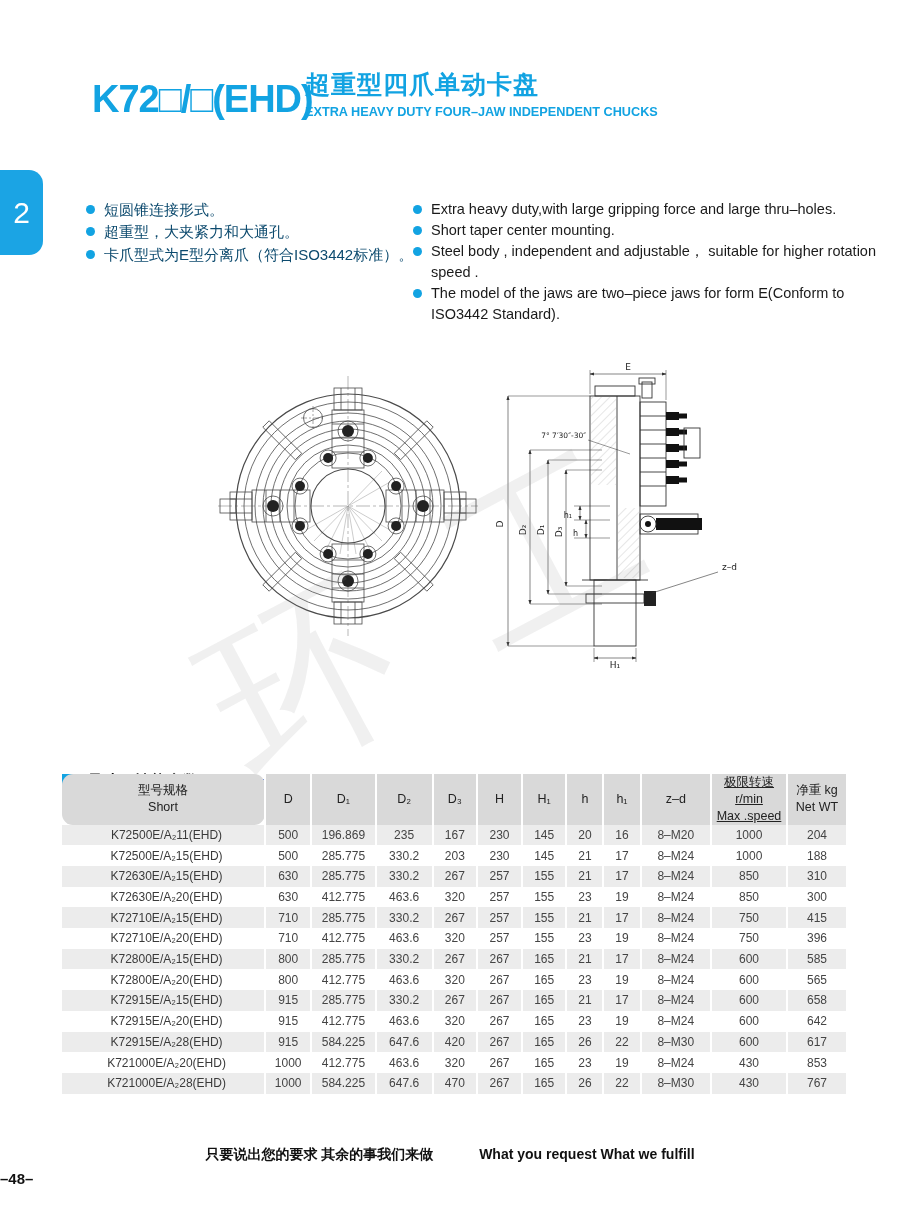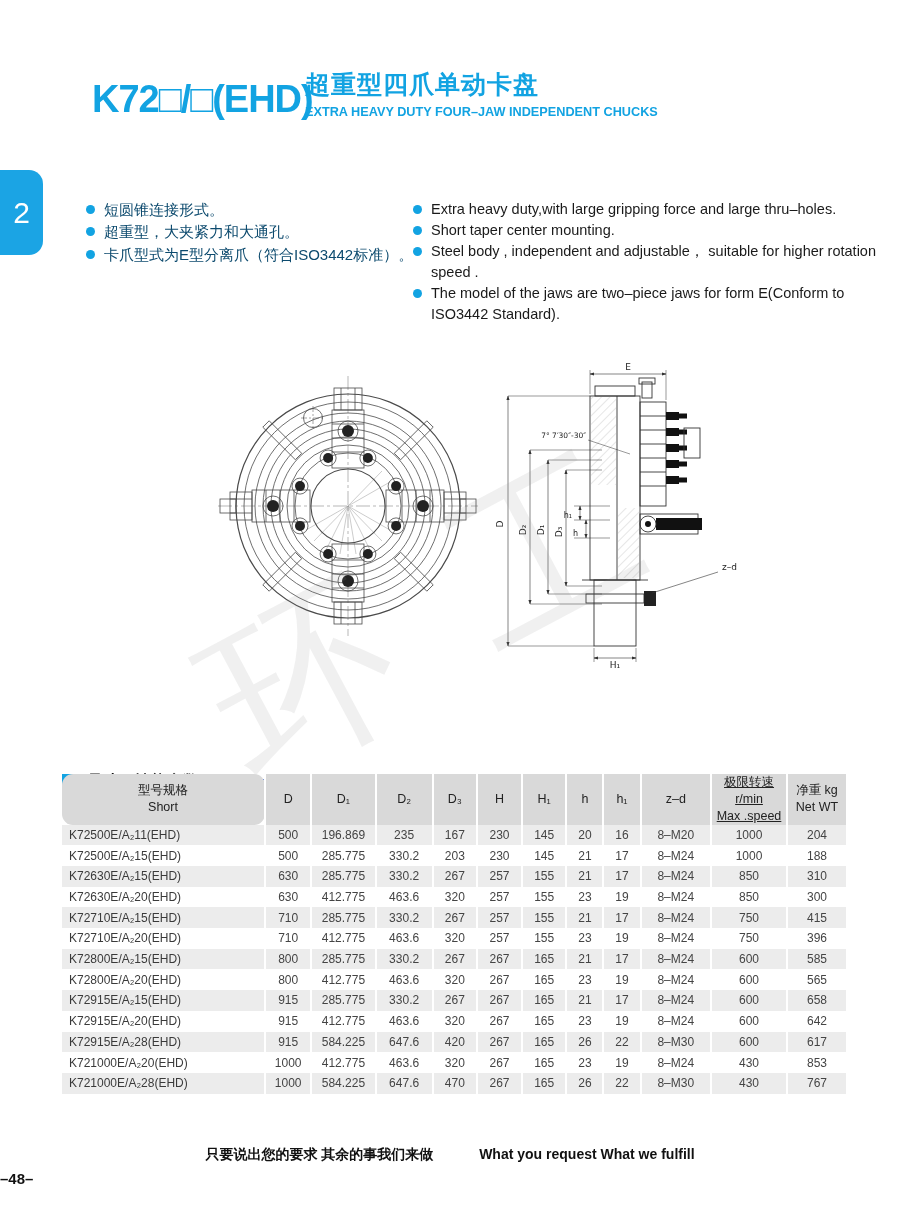--- a/index.html
+++ b/index.html
@@ -53,21 +53,21 @@
   thead th{
     background:#d9d9d9;font-weight:normal;font-size:12.5px;color:#222;
     height:45px;vertical-align:middle;padding:0;line-height:1.35;
   }
   tbody td{
     font-size:12px;color:#444;text-align:center;height:20.7px;padding:0;line-height:1;
     white-space:nowrap;
   }
   tbody tr:nth-child(odd) td{background:#ececec;}
   th + th, td + td{border-left:2px solid #fff;}
-  td.model-cell{text-align:left;padding-left:7px;color:#3a3a3a;}
+  td.model-cell{text-align:center;padding-left:7px;color:#3a3a3a;}
   th:nth-child(1){width:26.5%;border-radius:11px;}
   th:nth-child(2){width:5.8%;}
   th:nth-child(3){width:8.2%;}
   th:nth-child(4){width:7.2%;}
   th:nth-child(5){width:5.6%;}
   th:nth-child(6){width:5.6%;}
   th:nth-child(7){width:5.6%;}
   th:nth-child(8){width:4.6%;}
   th:nth-child(9){width:4.6%;}
   th:nth-child(10){width:9.0%;}

